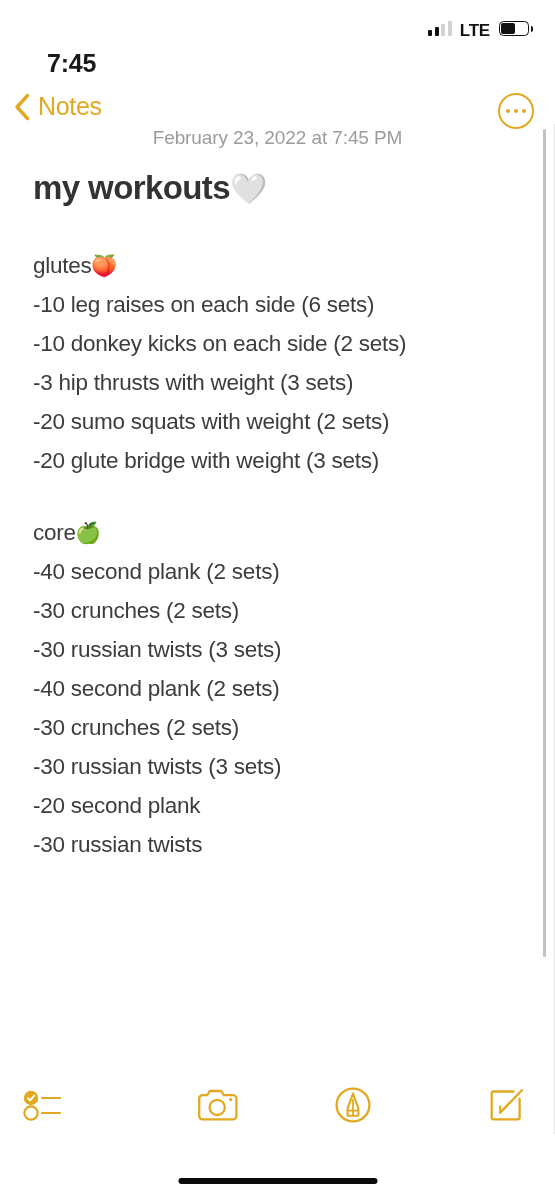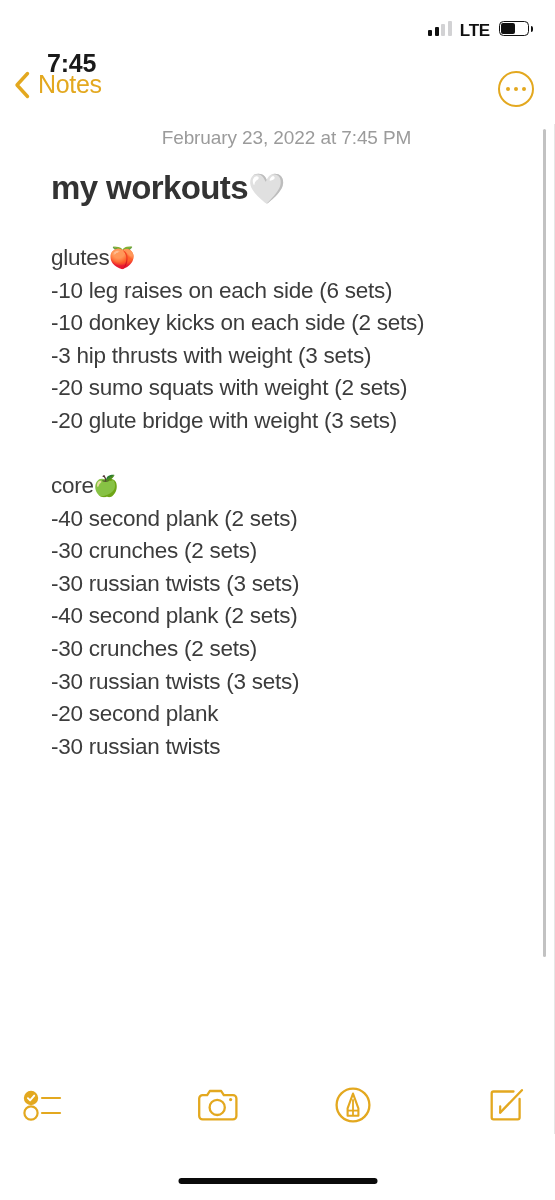--- a/index.html
+++ b/index.html
@@ -51,21 +51,21 @@
     position:absolute; left:2px; top:2px; bottom:2px;
     width:15px; background:#111111; border-radius:2px;
   }
   #battery-cap {
     position:absolute; left:31.5px; top:4.5px;
     width:2px; height:6px; background:#111111; border-radius:0 2px 2px 0;
   }
 
   
   #nav-bar {
-    position:absolute; top:58px; left:0;
+    position:absolute; top:80px; left:0;
     width:555px; height:62px;
   }
   #back-button {
     position:absolute; left:14px; top:12px;
     display:flex; align-items:center; gap:8px;
     cursor:pointer;
   }
   #back-chevron {
     width:16px; height:28px; display:block;
   }
@@ -79,36 +79,36 @@
     display:flex; align-items:center; justify-content:center;
     gap:3.5px; cursor:pointer;
   }
   #more-button span {
     width:4.6px; height:4.6px; border-radius:50%; background:#E3A81F;
   }
 
   
   #note-scroll {
     position:absolute; top:124px; left:0;
-    width:555px; height:960px;padding-left:18px;
+    width:555px; height:960px;
   }
   #note-date {
     text-align:center; margin-top:3px;
     font-size:19px; color:#9b9b9b; letter-spacing:-0.1px;
   }
   #note-title {
     margin:20px 0 0 33px;
     font-size:33px; font-weight:bold;
     color:#333333; letter-spacing:-0.6px;
     line-height:1.15;
   }
   #note-body {
     margin:39px 0 0 33px;
     font-size:22.5px; color:#3c3c3c;
-    line-height:24px; letter-spacing:-0.25px;
+    line-height:39px; letter-spacing:-0.25px;
   }
   .note-line { white-space:pre; min-height:32.6px; }
   .note-line.blank { height:32.6px; }
   .emoji { font-size:21px; }
 
   #scroll-indicator {
     position:absolute; right:9px; top:5px;
     width:3.4px; height:828px;
     background:#c2c2c2; border-radius:2px;
   }

